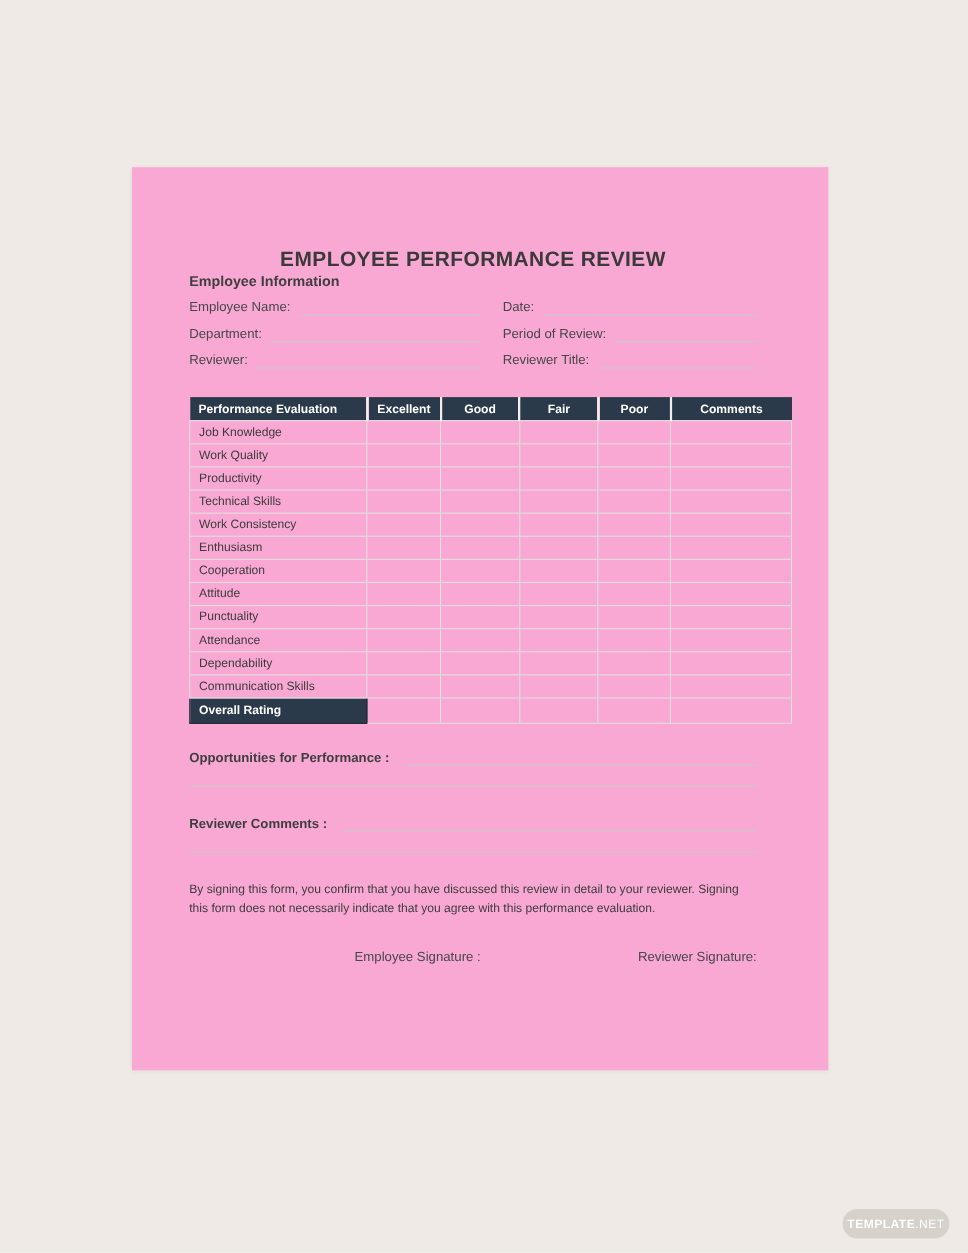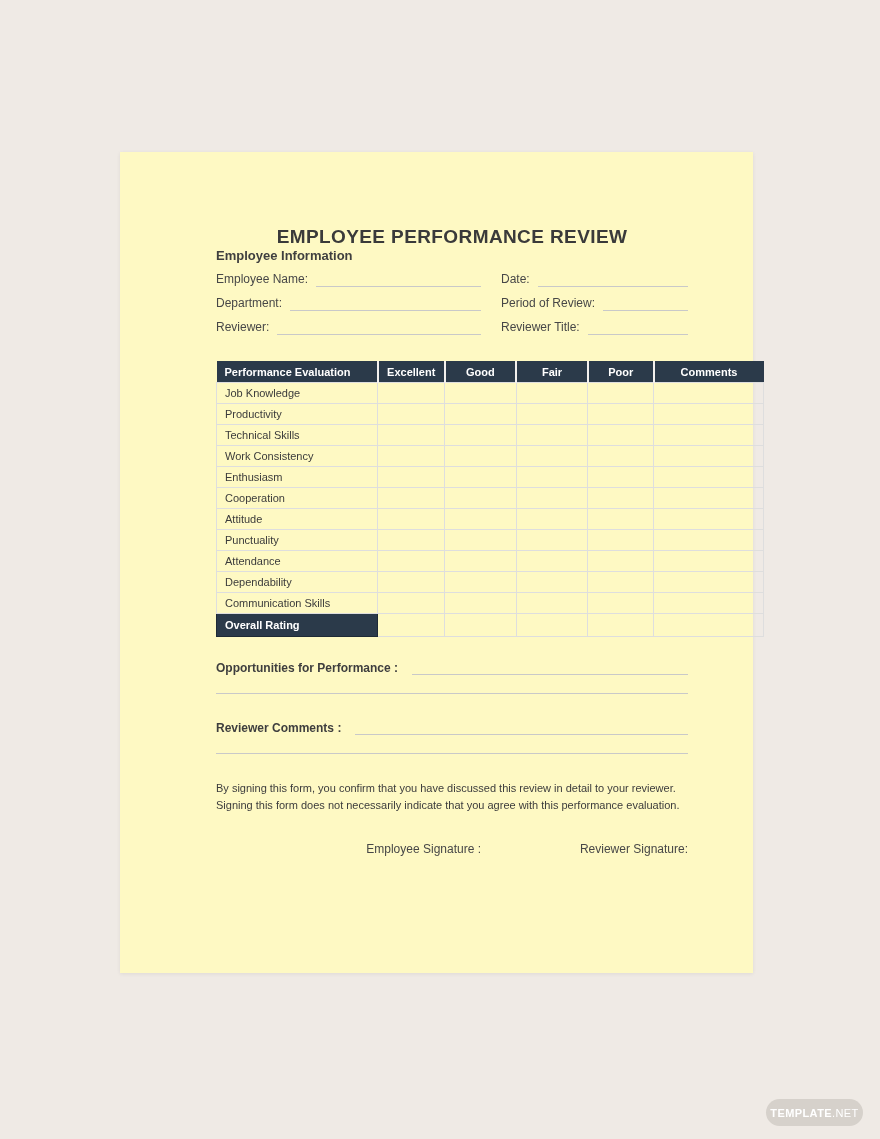--- a/index.html
+++ b/index.html
@@ -13,24 +13,24 @@
     height: 1139px;
     background: #efeae5;
     overflow: hidden;
   }
   .page {
     position: absolute;
     left: 120px;
     top: 152px;
     width: 633px;
     height: 821px;
-    background: #fef9c3;
+    background: #f9a8d4;
     box-shadow: 0 1px 4px rgba(0,0,0,0.07);
     box-sizing: border-box;
-    padding: 0 65px 0 96px;
+    padding: 0 65px 0 52px;
   }
   .doc-title {
     margin: 74px 0 0 0;
     text-align: center;
     font-size: 19px;
     font-weight: bold;
     letter-spacing: 0.4px;
     color: #3a3a3a;
   }
   .section-heading {
@@ -225,20 +225,28 @@
       <tbody>
           <tr>
             <td class="crit">Job Knowledge</td>
             <td></td>
             <td></td>
             <td></td>
             <td></td>
             <td></td>
           </tr>
           <tr>
+            <td class="crit">Work Quality</td>
+            <td></td>
+            <td></td>
+            <td></td>
+            <td></td>
+            <td></td>
+          </tr>
+          <tr>
             <td class="crit">Productivity</td>
             <td></td>
             <td></td>
             <td></td>
             <td></td>
             <td></td>
           </tr>
           <tr>
             <td class="crit">Technical Skills</td>
             <td></td>

